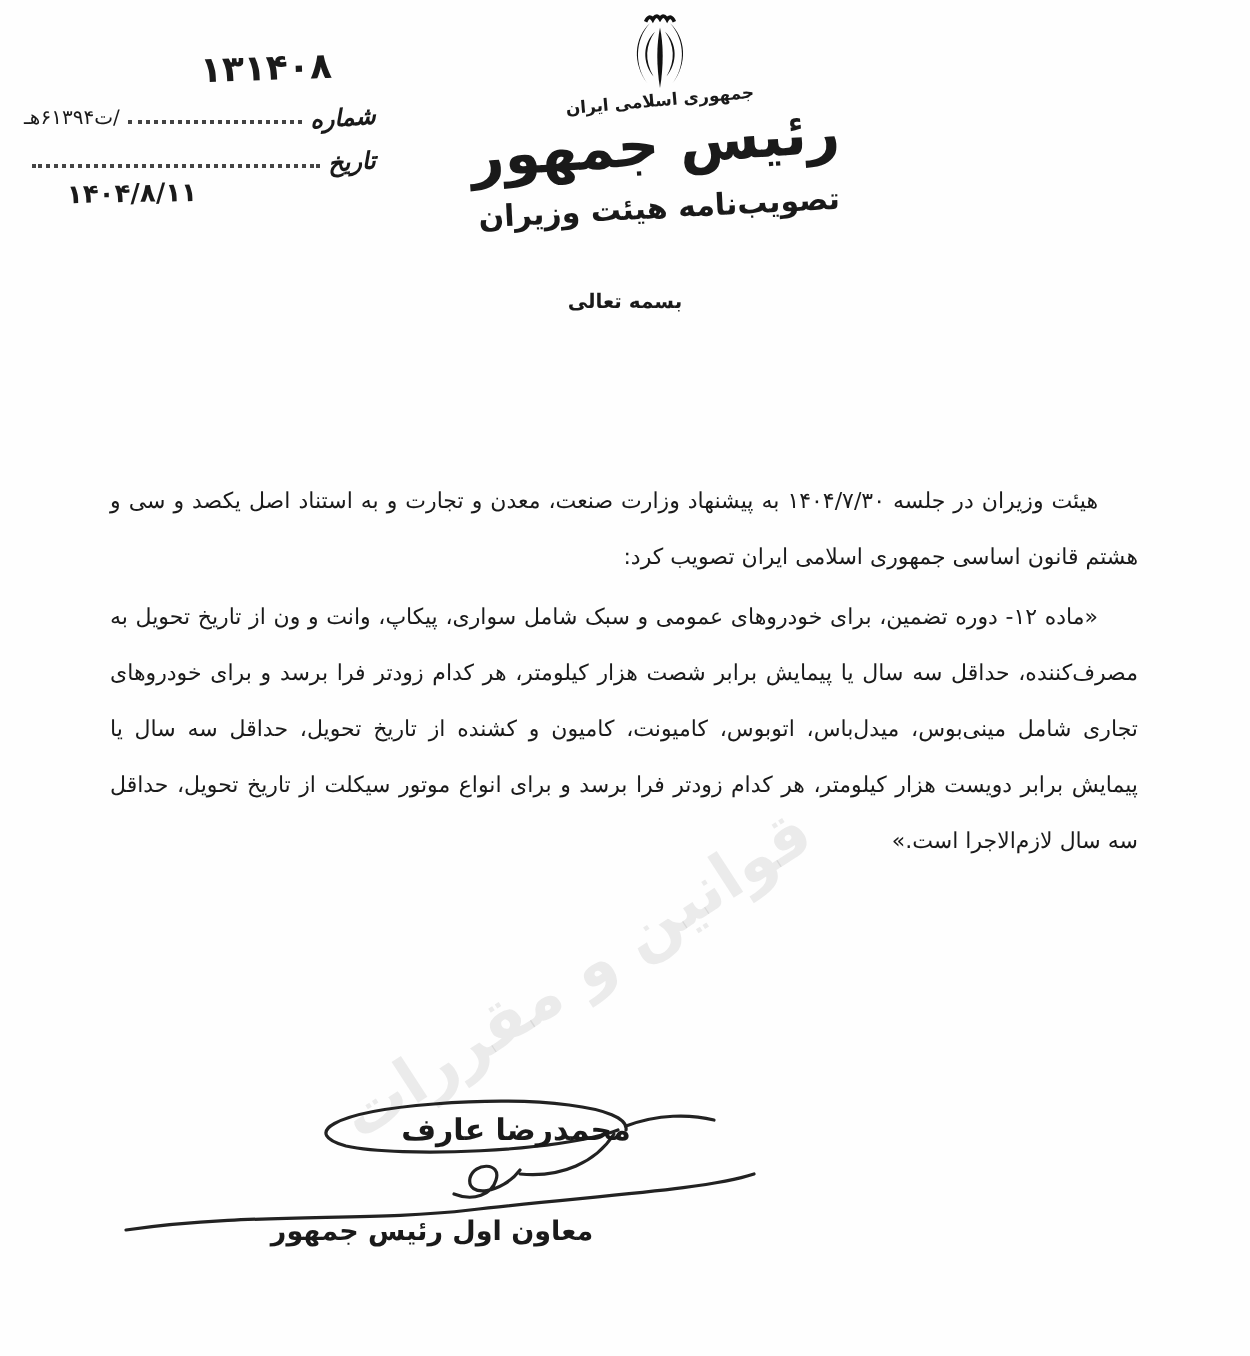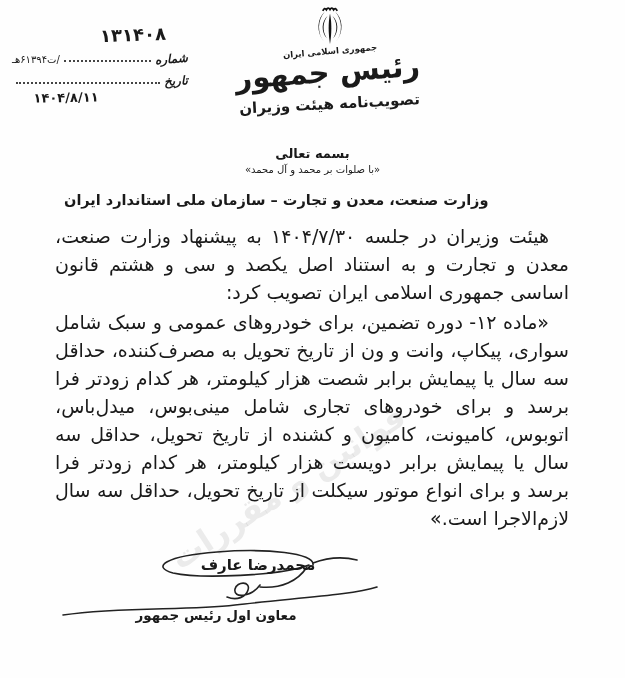--- a/index.html
+++ b/index.html
@@ -31,33 +31,33 @@
 
   
   .lh-center{position:absolute;top:5px;left:240px;width:180px;text-align:center;direction:rtl;}
   .emblem{display:block;margin:0 auto;}
   .country-name{font-size:8.5px;font-weight:bold;transform:rotate(-5deg);margin-top:-1px;white-space:nowrap;}
   .office-title{font-size:29px;font-weight:bold;transform:rotate(-4deg);margin-top:1px;line-height:1.05;white-space:nowrap;}
   .doc-type{font-size:15px;font-weight:bold;transform:rotate(-3deg);margin-top:8px;white-space:nowrap;}
 
   
   .invocation{position:absolute;top:146px;left:0;right:0;text-align:center;direction:rtl;}
-  .bismillah{font-size:13px;font-weight:bold;}
+  .bismillah{font-size:10px;font-weight:bold;}
   .salawat{font-size:10px;margin-top:3px;}
 
   
   .addressee{
     position:absolute;top:192px;left:64px;direction:rtl;
     font-size:14.5px;font-weight:bold;white-space:nowrap;
   }
 
   
   .body-text{
-    position:absolute;top:222px;left:55px;width:514px;direction:rtl;
-    font-size:19px;line-height:28px;text-align:justify;
+    position:absolute;top:237px;left:55px;width:514px;direction:rtl;
+    font-size:11px;line-height:28px;text-align:justify;
   }
   .body-text p{margin:0 0 2px 0;text-indent:20px;}
 
   
   .watermark{
     position:absolute;top:468px;left:68px;width:440px;
     text-align:center;direction:rtl;white-space:nowrap;
     font-size:32px;font-weight:bold;color:rgba(40,40,40,0.09);
     transform:rotate(-33deg);pointer-events:none;
   }
@@ -104,24 +104,22 @@
       <path d="M36,16 C14,36 11,72 33,100 C15,77 14,40 36,16 Z" fill="#111"></path>
       <path d="M64,16 C86,36 89,72 67,100 C85,77 86,40 64,16 Z" fill="#111"></path>
     </svg>
     <div class="country-name">جمهوری اسلامی ایران</div>
     <div class="office-title">رئیس جمهور</div>
     <div class="doc-type">تصویب‌نامه هیئت وزیران</div>
   </div>
 
   <div class="invocation">
     <div class="bismillah">بسمه تعالی</div>
-    <div class="salawat">«با صلوات بر محمد و آل محمد»</div>
   </div>
 
-  <div class="addressee">وزارت صنعت، معدن و تجارت – سازمان ملی استاندارد ایران</div>
 
   <div class="body-text">
     <p>هیئت وزیران در جلسه ۱۴۰۴/۷/۳۰ به پیشنهاد وزارت صنعت، معدن و تجارت و به استناد اصل یکصد و سی و هشتم قانون اساسی جمهوری اسلامی ایران تصویب کرد:</p>
     <p>«ماده ۱۲- دوره تضمین، برای خودروهای عمومی و سبک شامل سواری، پیکاپ، وانت و ون از تاریخ تحویل به مصرف‌کننده، حداقل سه سال یا پیمایش برابر شصت هزار کیلومتر، هر کدام زودتر فرا برسد و برای خودروهای تجاری شامل مینی‌بوس، میدل‌باس، اتوبوس، کامیونت، کامیون و کشنده از تاریخ تحویل، حداقل سه سال یا پیمایش برابر دویست هزار کیلومتر، هر کدام زودتر فرا برسد و برای انواع موتور سیکلت از تاریخ تحویل، حداقل سه سال لازم‌الاجرا است.»</p>
   </div>
 
   <div class="sig-block">
     <svg width="330" height="88" viewBox="0 0 330 88">
       <g fill="none" stroke="#222" stroke-width="1.6" stroke-linecap="round">
         <path d="M258,20 C260,8 212,3 162,7 C110,11 96,22 118,28 C145,34 225,31 254,20"></path>

